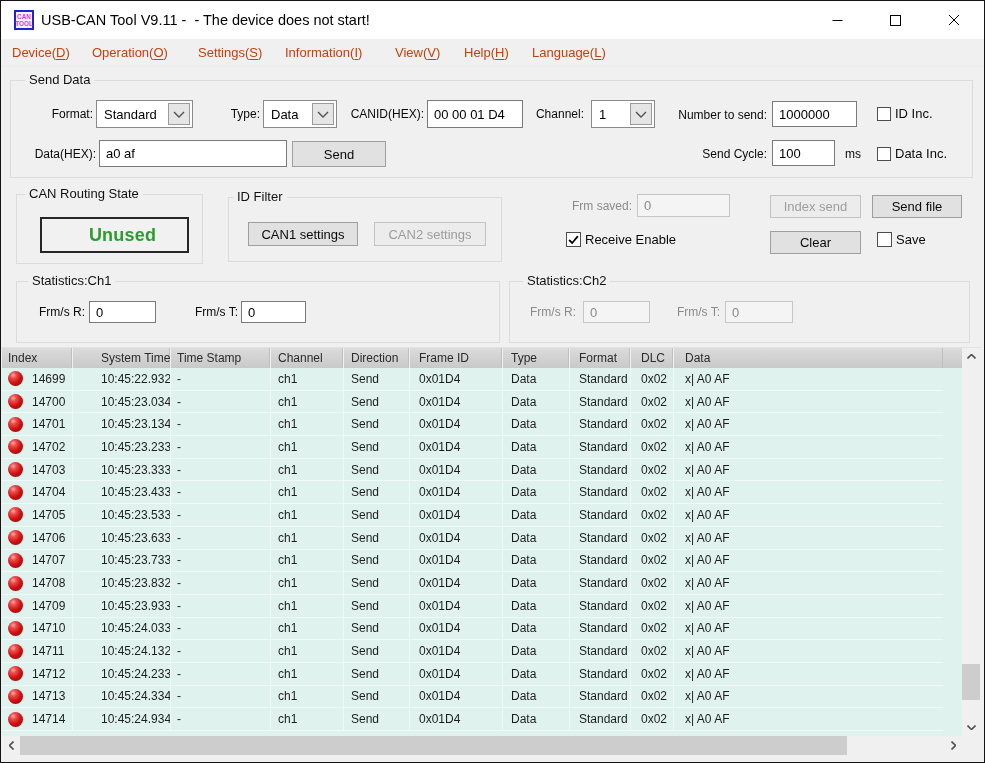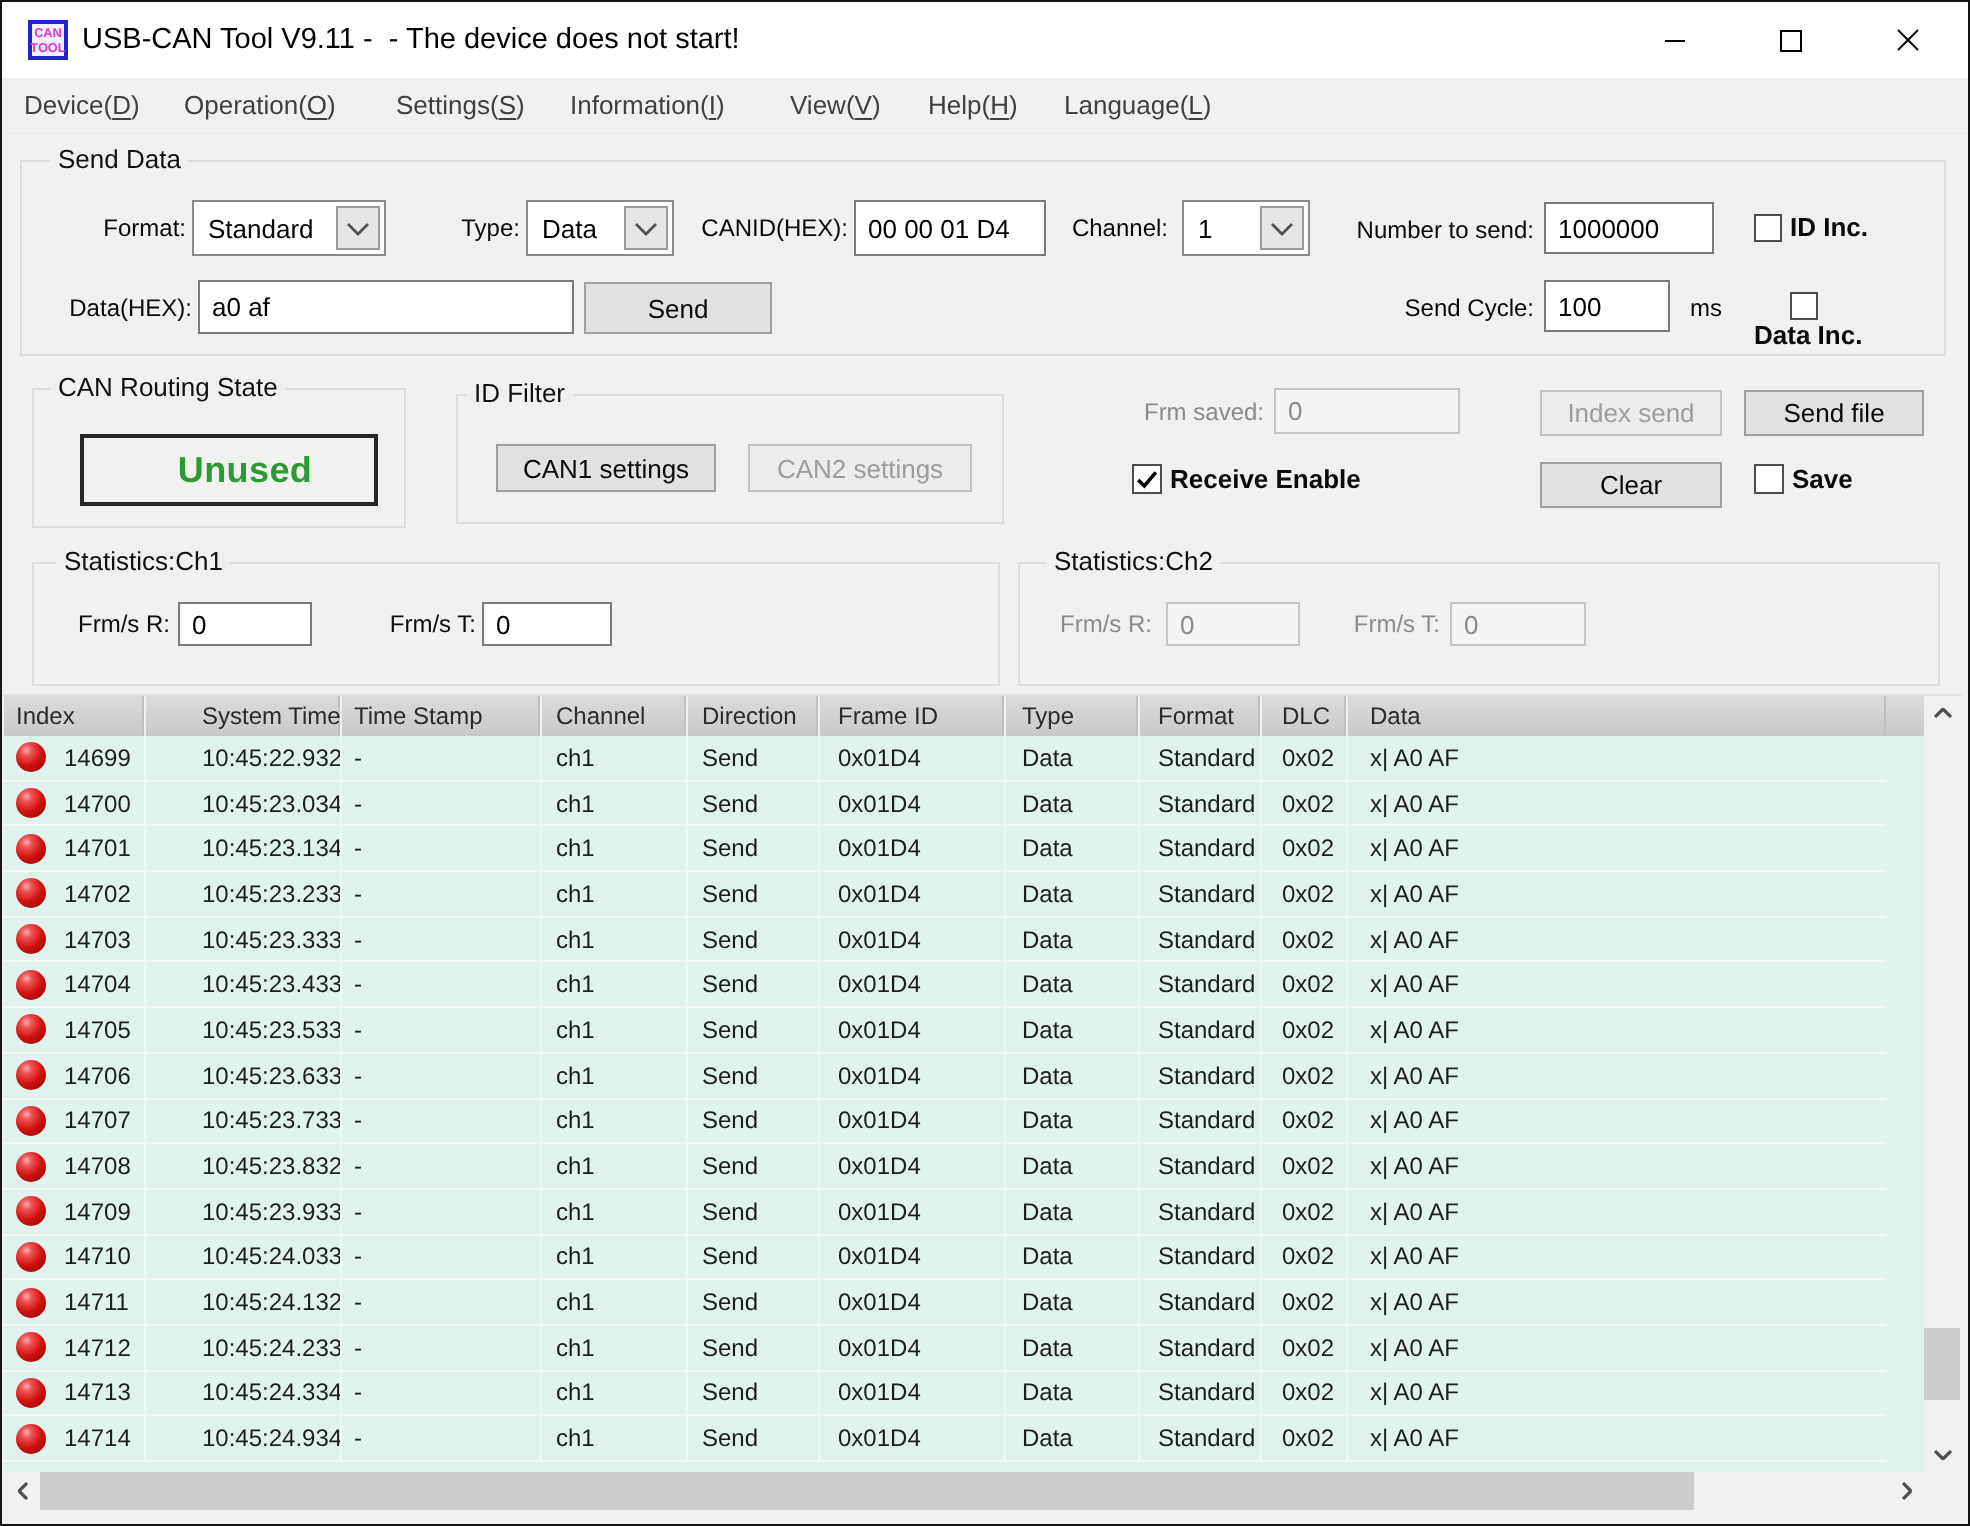--- a/index.html
+++ b/index.html
@@ -13,21 +13,21 @@
   #titlebar { position:absolute; left:1px; top:1px; width:983px; height:38px; background:#ffffff; }
   #app-icon { position:absolute; left:13px; top:9px; width:20px; height:20px; }
   #title-text {
     position:absolute; left:40px; top:0; height:38px; line-height:38px;
     font-size:14.5px; color:#000; white-space:pre;
   }
   .caption-btn { position:absolute; top:0; width:45px; height:38px; display:flex; align-items:center; justify-content:center; }
   #btn-min { left:814px; } #btn-max { left:872px; } #btn-close { left:930px; }
   
   #menubar { position:absolute; left:1px; top:39px; width:983px; height:28px; background:#f0f0f0; border-bottom:1px solid #ececec; }
-  .menu-item { position:absolute; top:0; height:27px; line-height:27px; font-size:13px; color:#404040; white-space:pre; }
+  .menu-item { position:absolute; top:0; height:27px; line-height:27px; font-size:13px; color:#c2410c; white-space:pre; }
   .menu-item u { text-decoration:underline; text-underline-offset:2px; }
   .menu-item:nth-of-type(1){left:11px;} .menu-item:nth-of-type(2){left:91px;}
   .menu-item:nth-of-type(3){left:197px;} .menu-item:nth-of-type(4){left:284px;}
   .menu-item:nth-of-type(5){left:394px;} .menu-item:nth-of-type(6){left:463px;}
   .menu-item:nth-of-type(7){left:531px;}
   
   .group { position:absolute; border:1px solid #dcdcdc; }
   .group-label { position:absolute; font-size:13px; line-height:14px; color:#111; background:#f0f0f0; padding:0 4px; white-space:pre; }
   .lbl { position:absolute; font-size:12px; color:#0a0a0a; white-space:pre; }
   .lbl.r { text-align:right; }
@@ -47,21 +47,21 @@
     background:#e5e5e5; border:1px solid #9b9b9b; display:flex; align-items:center; justify-content:center;
   }
   
   .btn {
     position:absolute; background:#e1e1e1; border:1px solid #9f9f9f;
     font-size:13px; color:#0a0a0a; display:flex; align-items:center; justify-content:center;
     white-space:pre;
   }
   .btn.dis { background:#ececec; border-color:#c3c3c3; color:#9d9d9d; }
   
-  .check { position:absolute; display:flex; align-items:center;font-weight:bold; }
+  .check { position:absolute; display:flex; align-items:center; }
   .check .box {
     width:14px; height:14px; background:#fff; border:1px solid #4d4d4d; margin-right:4px;
     display:flex; align-items:center; justify-content:center; flex:none;
   }
   .check.big .box { width:15px; height:15px; }
   .check .box svg { display:none; }
   .check.checked .box svg { display:block; }
   .check .cblbl { font-size:13px; color:#0a0a0a; white-space:pre; }
   
   #routing-state {
@@ -208,21 +208,21 @@
     <span class="cblbl">ID Inc.</span>
   </div>
 
   <div class="lbl r" style="left:16px; top:147px; width:80px;">Data(HEX):</div>
   <div class="tb" style="left:99px; top:140px; width:188px; height:27px;">a0 af</div>
   <div class="btn" style="left:292px; top:141px; width:94px; height:26px;">Send</div>
 
   <div class="lbl r" style="left:667px; top:147px; width:100px;">Send Cycle:</div>
   <div class="tb" style="left:772px; top:140px; width:63px; height:26px;">100</div>
   <div class="lbl" style="left:845px; top:147px;">ms</div>
-  <div class="check" style="left:877px; top:146px;flex-direction:column;">
+  <div class="check" style="left:877px; top:146px;">
     <span class="box"></span>
     <span class="cblbl">Data Inc.</span>
   </div>
 
   <div class="group" style="left:16px; top:194px; width:187px; height:70px;"></div>
   <div class="group-label" style="left:25px; top:187px;">CAN Routing State</div>
   <div id="routing-state" style="color: rgb(46, 155, 50);">Unused</div>
 
   <div class="group" style="left:228px; top:197px; width:274px; height:65px;"></div>
   <div class="group-label" style="left:233px; top:190px;">ID Filter</div>

